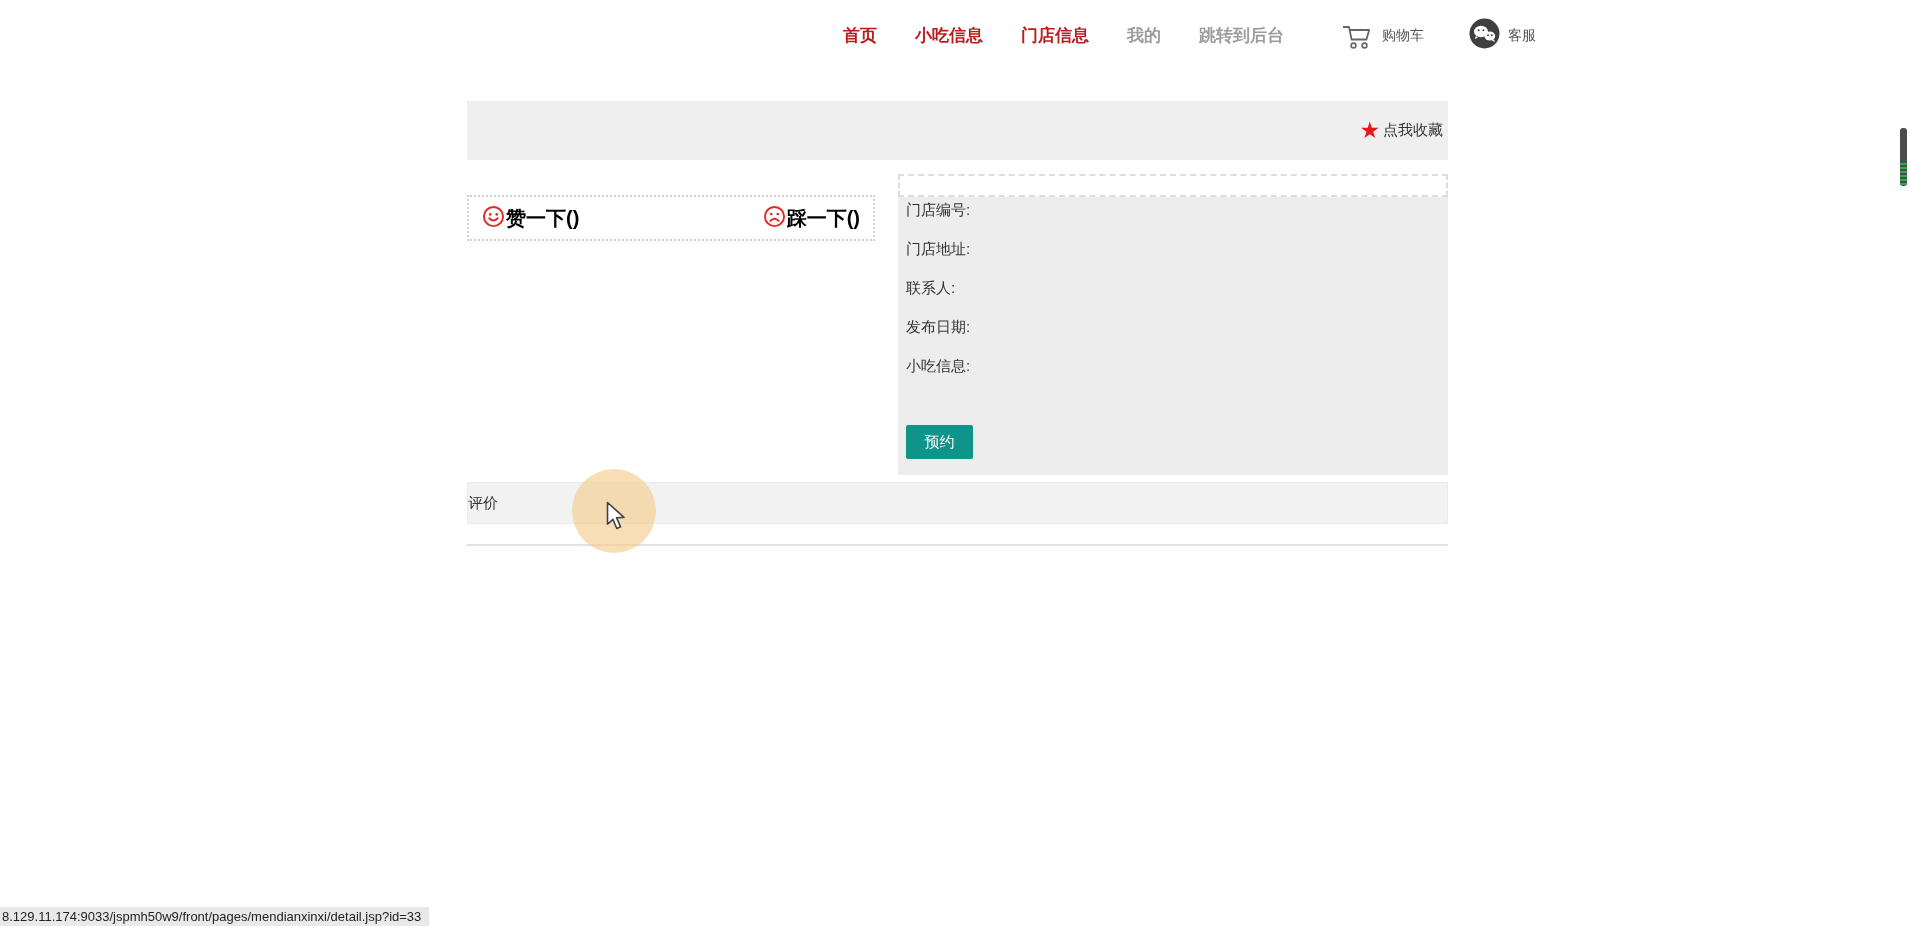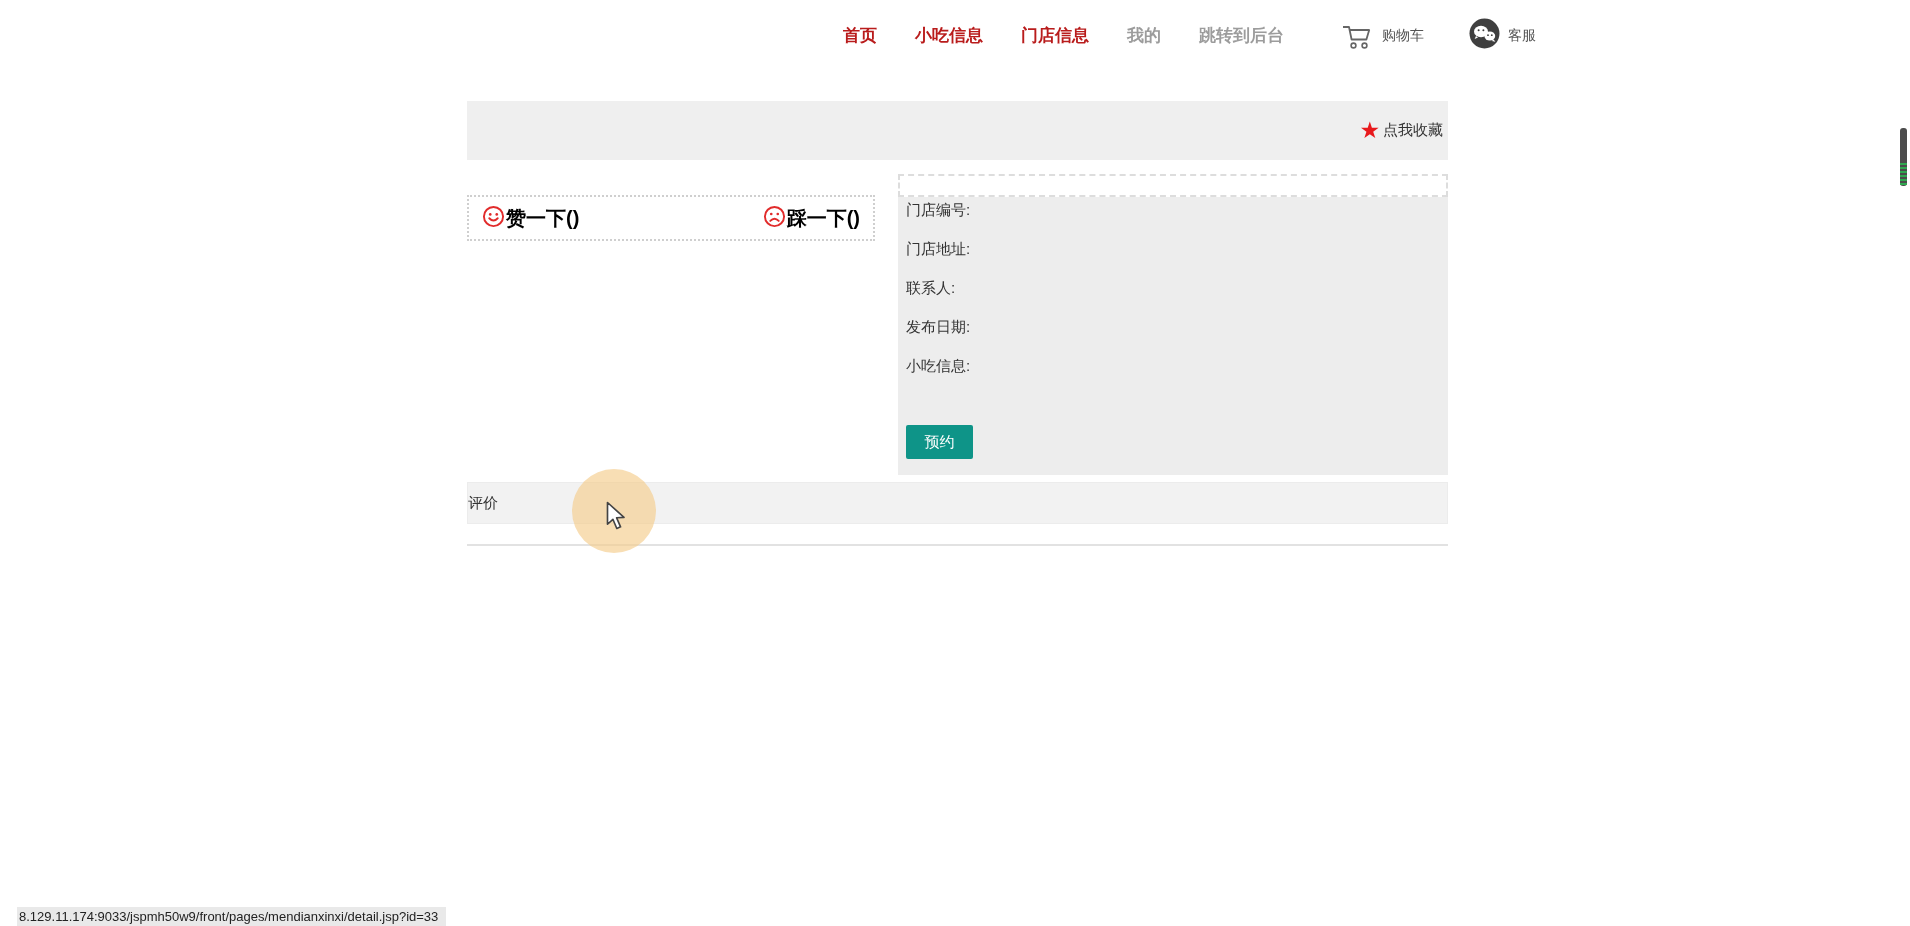--- a/index.html
+++ b/index.html
@@ -64,21 +64,21 @@
 
   
   .click-highlight { position: absolute; left: 572px; top: 469px; width: 84px; height: 84px;
                      border-radius: 50%; background: var(--highlight-circle, rgba(245,205,140,0.62));
                      opacity: 0.65; pointer-events: none; }
   .cursor { position: absolute; left: 606px; top: 501px; pointer-events: none; }
 
   
   .statusbar { position: absolute; left: 0; bottom: 0; height: 19px; background: #e9e9e9;
                padding: 0 8px 0 2px; font-size: 13px; line-height: 19px; color: #222;
-               white-space: nowrap; margin-left: 17px; }
+               white-space: nowrap; }
 </style>
 </head>
 <body>
 
 <div class="topnav">
 
   <div class="nav-links">
     <span class="nav-link">首页</span>
     <span class="nav-link">小吃信息</span>
     <span class="nav-link">门店信息</span>

